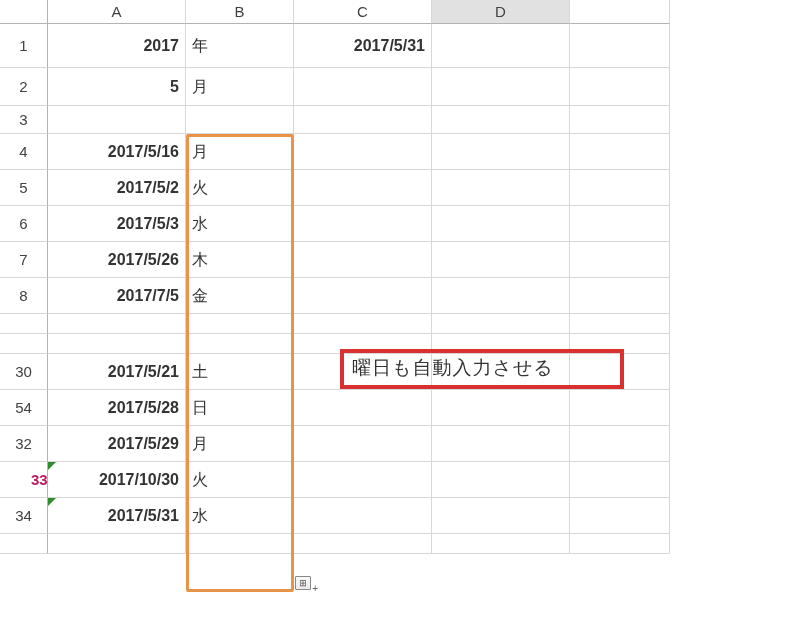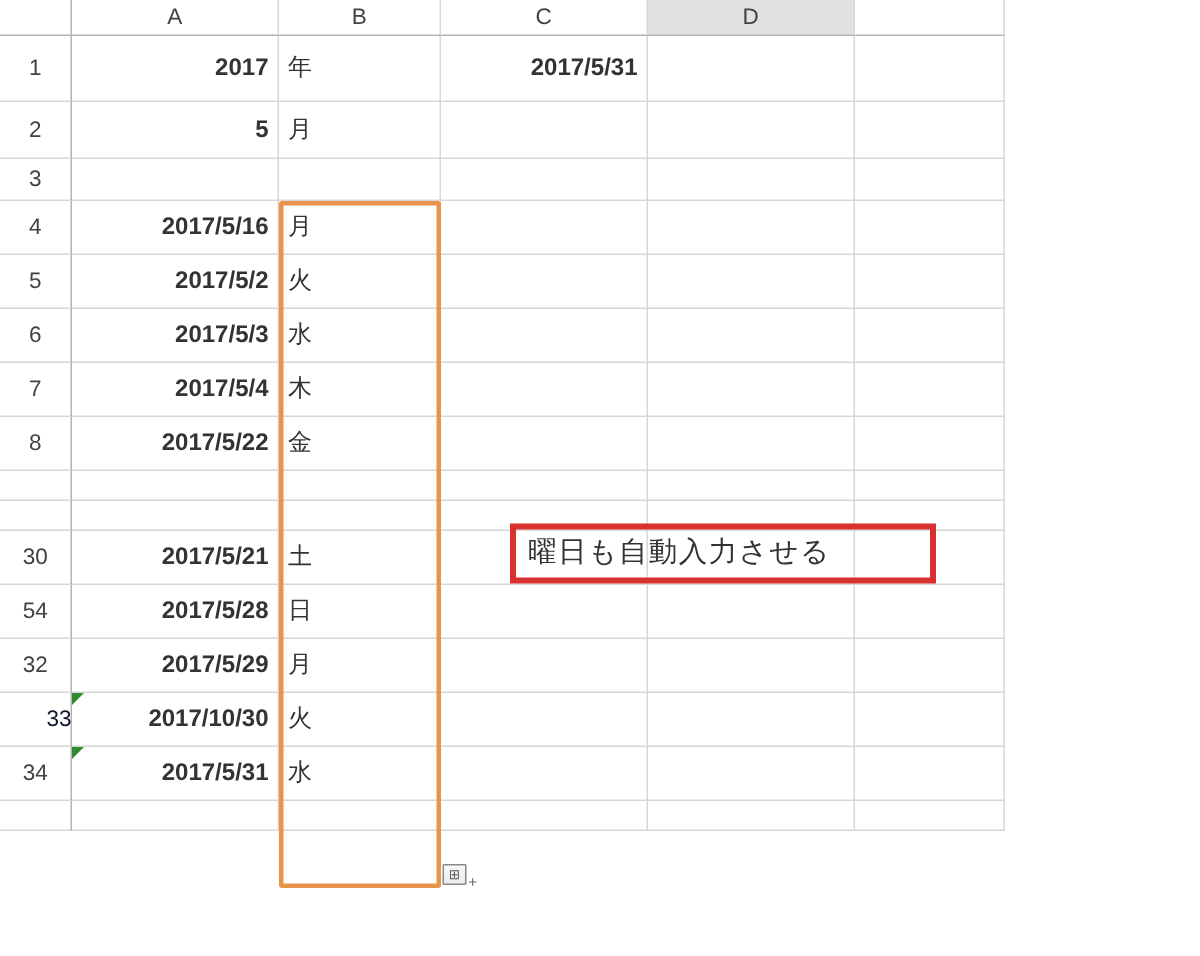--- a/index.html
+++ b/index.html
@@ -48,22 +48,22 @@
       background: #fff;
       border-right: 1px solid #b3b3b3;
       border-bottom: 1px solid #d7d7d7;
       text-align: center;
       color: #424242;
       font-size: 15px;
       height: 36px;
       line-height: 36px;
     }
     .row-header.active {
-      font-weight: normal;
-      color: #0f172a;
+      font-weight: bold;
+      color: #be185d;
       padding-left: 31px;
     }
     .row-header.partial {
       height: 20px;
       line-height: 10px;
       overflow: hidden;
     }
     .cell {
       border-right: 1px solid #d7d7d7;
       border-bottom: 1px solid #d7d7d7;
@@ -199,27 +199,27 @@
       <div class="cell right"></div>
       <div class="cell"></div>
       <div class="cell"></div>
       <div class="row-header">6</div>
       <div class="cell right">2017/5/3</div>
       <div class="cell left">水</div>
       <div class="cell right"></div>
       <div class="cell"></div>
       <div class="cell"></div>
       <div class="row-header">7</div>
-      <div class="cell right">2017/5/4</div>
+      <div class="cell right">2017/5/26</div>
       <div class="cell left">木</div>
       <div class="cell right"></div>
       <div class="cell"></div>
       <div class="cell"></div>
       <div class="row-header">8</div>
-      <div class="cell right">2017/5/22</div>
+      <div class="cell right">2017/7/5</div>
       <div class="cell left">金</div>
       <div class="cell right"></div>
       <div class="cell"></div>
       <div class="cell"></div>
       <div class="row-header partial"></div>
       <div class="cell partial right"></div>
       <div class="cell partial left"></div>
       <div class="cell partial right"></div>
       <div class="cell partial"></div>
       <div class="cell partial"></div>

